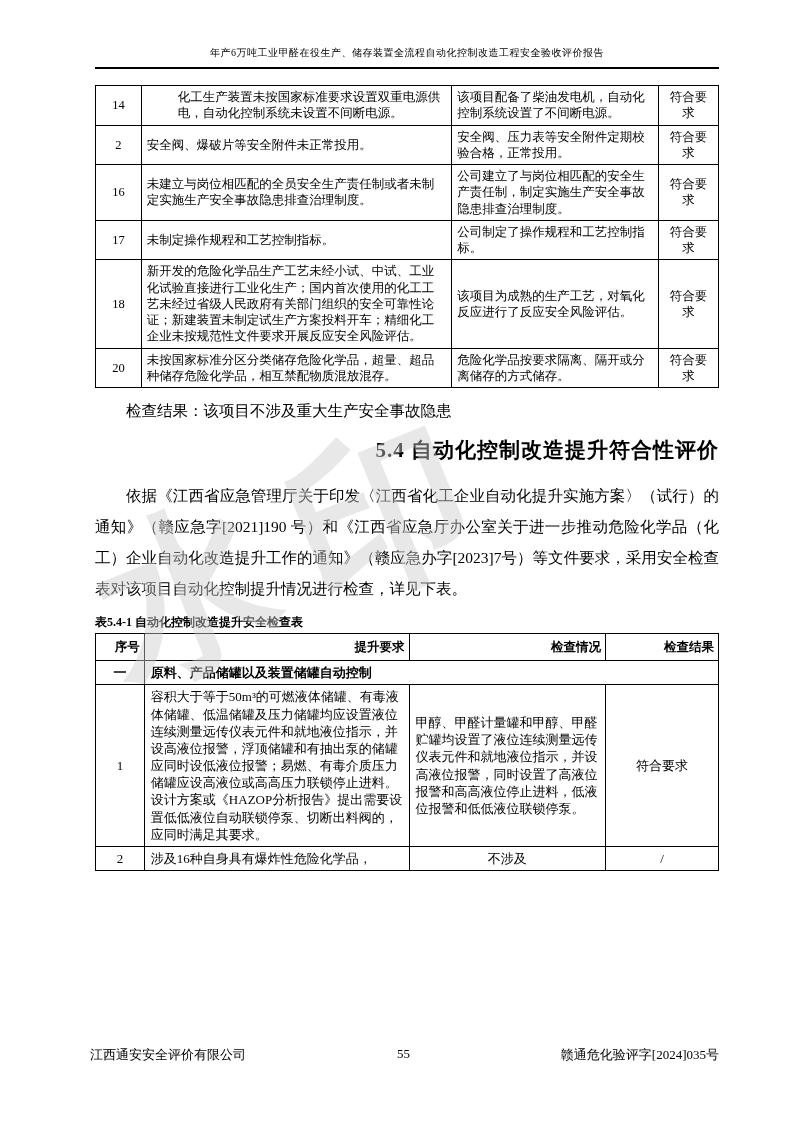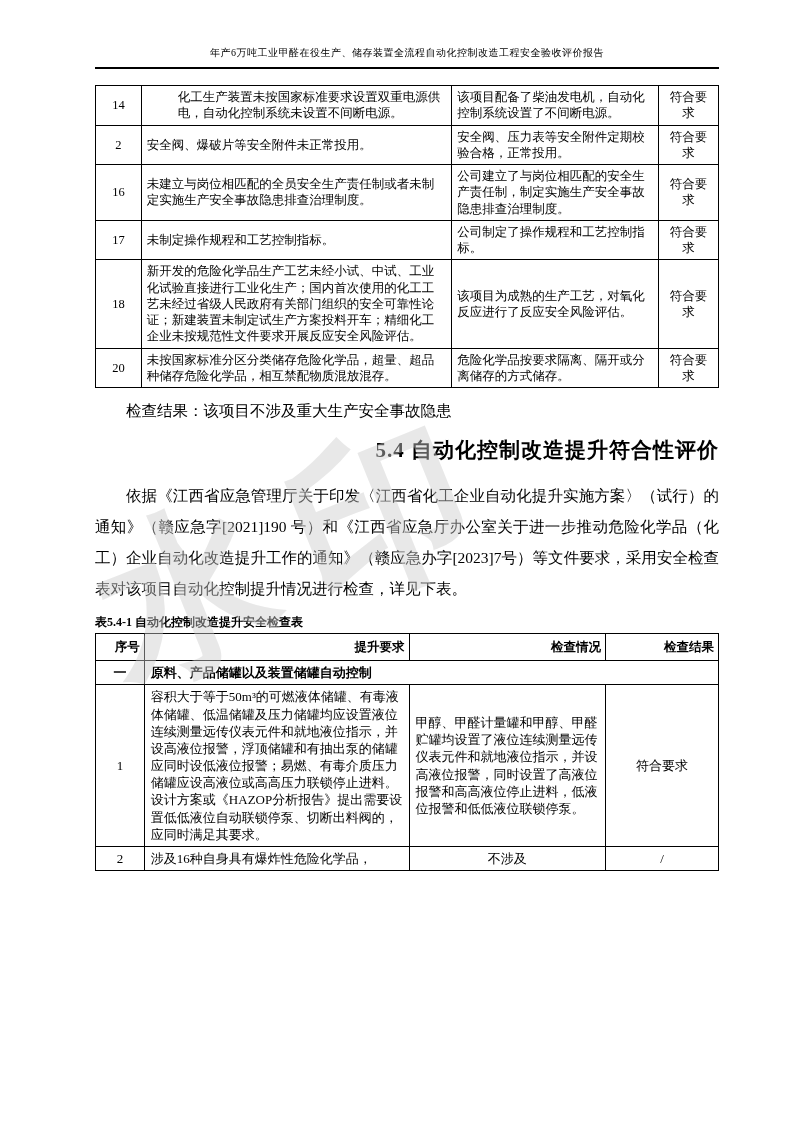--- a/index.html
+++ b/index.html
@@ -166,14 +166,19 @@
       </tr>
       <tr>
         <td class="cell-center">2</td>
         <td class="cell-left">涉及16种自身具有爆炸性危险化学品，</td>
         <td class="cell-center">不涉及</td>
         <td class="cell-center">/</td>
       </tr>
     </tbody>
   </table>
 
+  <div class="doc-footer">
+    <span>江西通安安全评价有限公司</span>
+    <span>55</span>
+    <span>赣通危化验评字[2024]035号</span>
+  </div>
 
 </div>
 
 </body></html>

